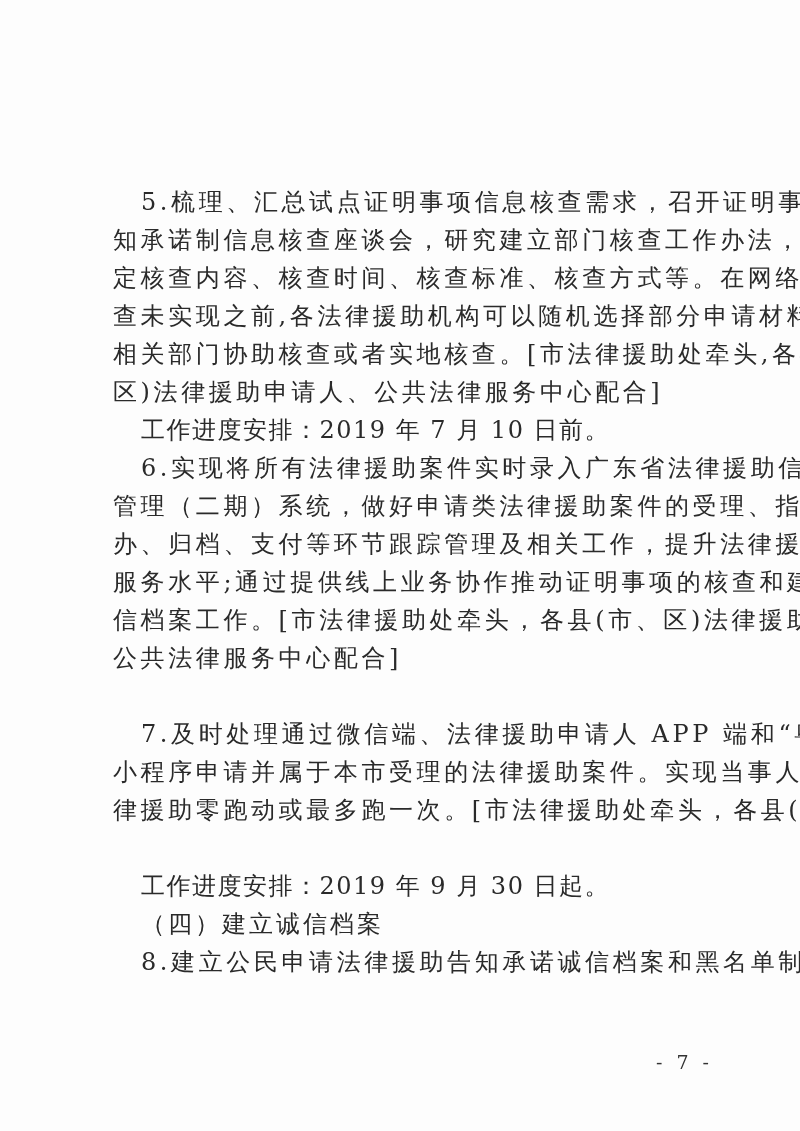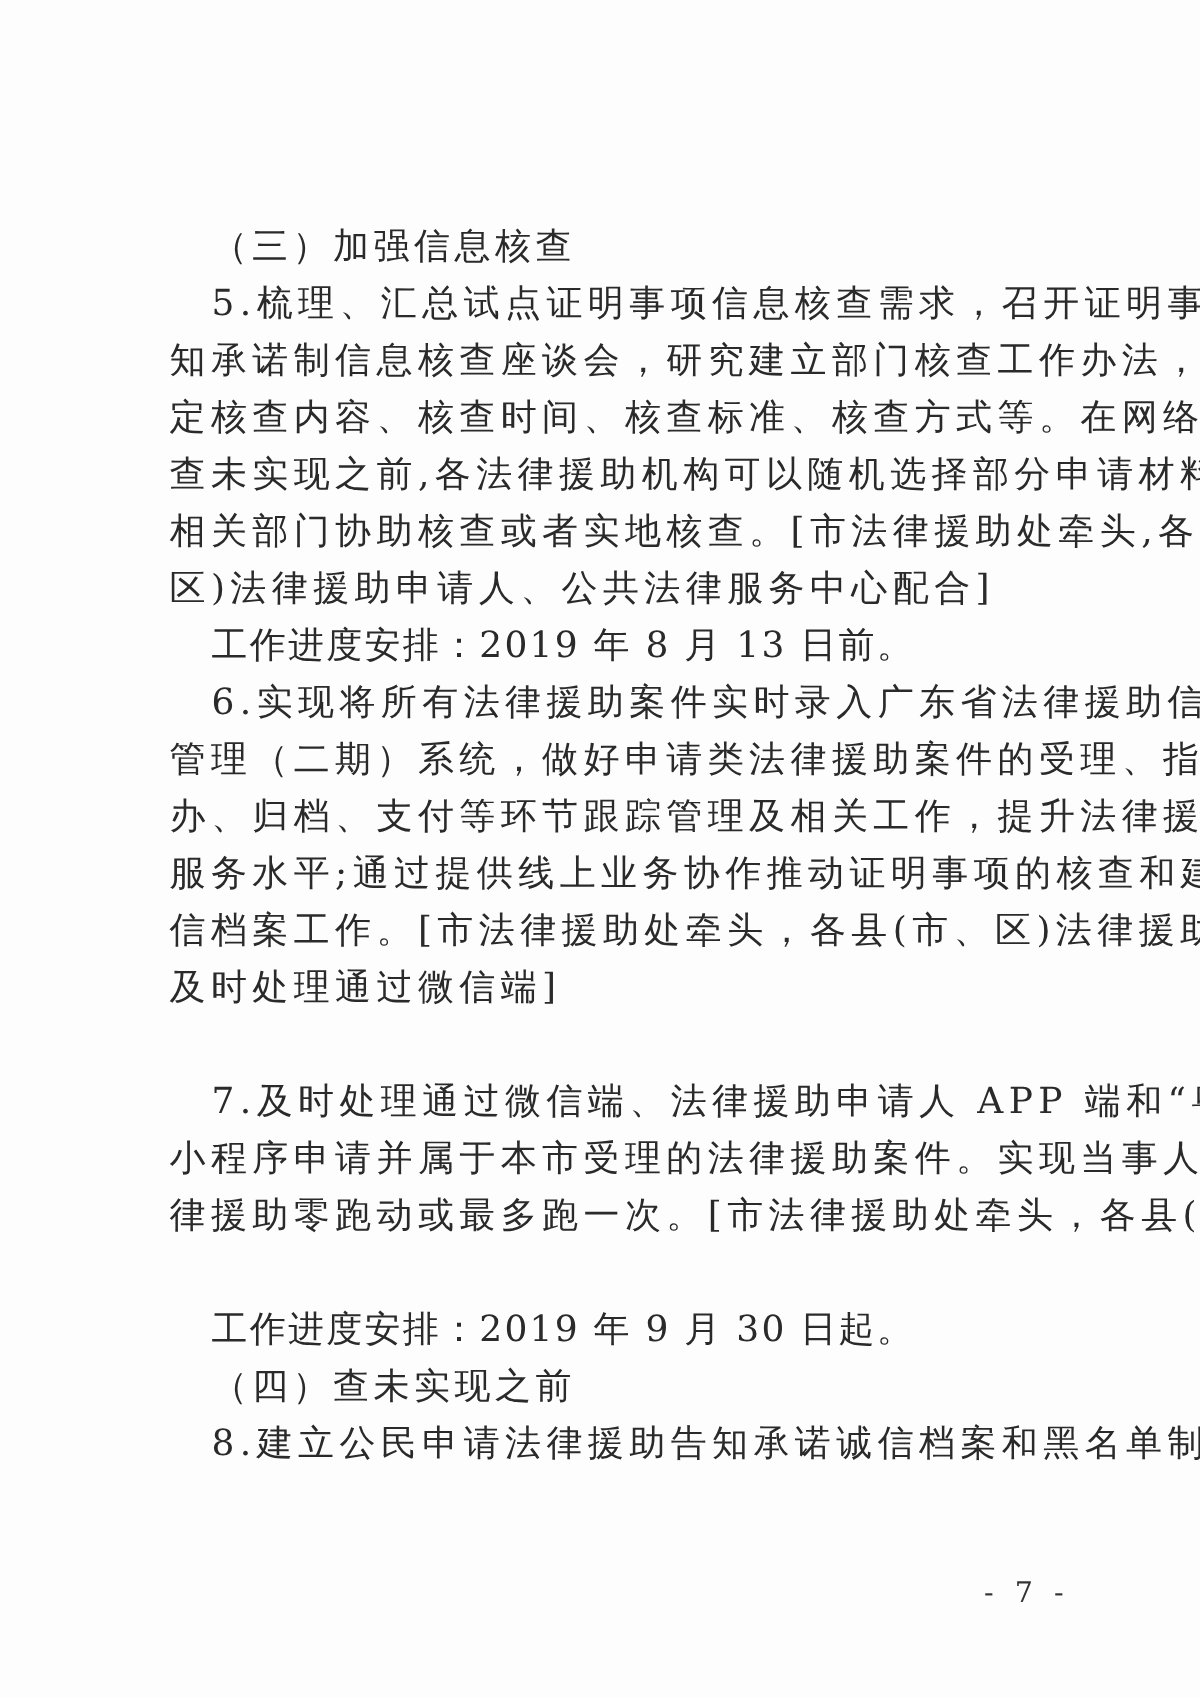--- a/index.html
+++ b/index.html
@@ -30,35 +30,34 @@
     .page-number {
       position: absolute; left: 656px; top: 1051px;
       font-size: 19px; color: #333;
       letter-spacing: 4px;
     }
   </style>
 </head>
 <body>
 
 <div class="page">
-  <div class="line heading" style="top:145px">（三）加强信息核查</div>
   <div class="line indent" style="top:183px">5.梳理、汇总试点证明事项信息核查需求，召开证明事项告</div>
   <div class="line" style="top:221px">知承诺制信息核查座谈会，研究建立部门核查工作办法，分类确</div>
   <div class="line" style="top:259px">定核查内容、核查时间、核查标准、核查方式等。在网络共享核</div>
   <div class="line" style="top:297px">查未实现之前,各法律援助机构可以随机选择部分申请材料发函</div>
   <div class="line" style="top:335px">相关部门协助核查或者实地核查。[市法律援助处牵头,各县(市、</div>
   <div class="line short" style="top:373px">区)法律援助申请人、公共法律服务中心配合]</div>
-  <div class="line date" style="top:411px">工作进度安排：2019 年 8 月 13 日前。</div>
+  <div class="line date" style="top:411px">工作进度安排：2019 年 7 月 10 日前。</div>
   <div class="line indent" style="top:449px">6.实现将所有法律援助案件实时录入广东省法律援助信息</div>
   <div class="line" style="top:487px">管理（二期）系统，做好申请类法律援助案件的受理、指派、承</div>
   <div class="line" style="top:525px">办、归档、支付等环节跟踪管理及相关工作，提升法律援助工作</div>
   <div class="line" style="top:563px">服务水平;通过提供线上业务协作推动证明事项的核查和建立诚</div>
   <div class="line" style="top:601px">信档案工作。[市法律援助处牵头，各县(市、区)法律援助机构、</div>
-  <div class="line short" style="top:639px">及时处理通过微信端]</div>
+  <div class="line short" style="top:639px">公共法律服务中心配合]</div>
   <div class="line indent" style="top:715px">7.及时处理通过微信端、法律援助申请人 APP 端和“粤省事”</div>
   <div class="line" style="top:753px">小程序申请并属于本市受理的法律援助案件。实现当事人申请法</div>
   <div class="line" style="top:791px">律援助零跑动或最多跑一次。[市法律援助处牵头，各县(市、区)</div>
   <div class="line date" style="top:867px">工作进度安排：2019 年 9 月 30 日起。</div>
-  <div class="line heading" style="top:905px">（四）查未实现之前</div>
+  <div class="line heading" style="top:905px">（四）建立诚信档案</div>
   <div class="line indent" style="top:943px">8.建立公民申请法律援助告知承诺诚信档案和黑名单制度。</div>
 
   <div class="page-number">- 7 -</div>
 </div>
 
 </body></html>

